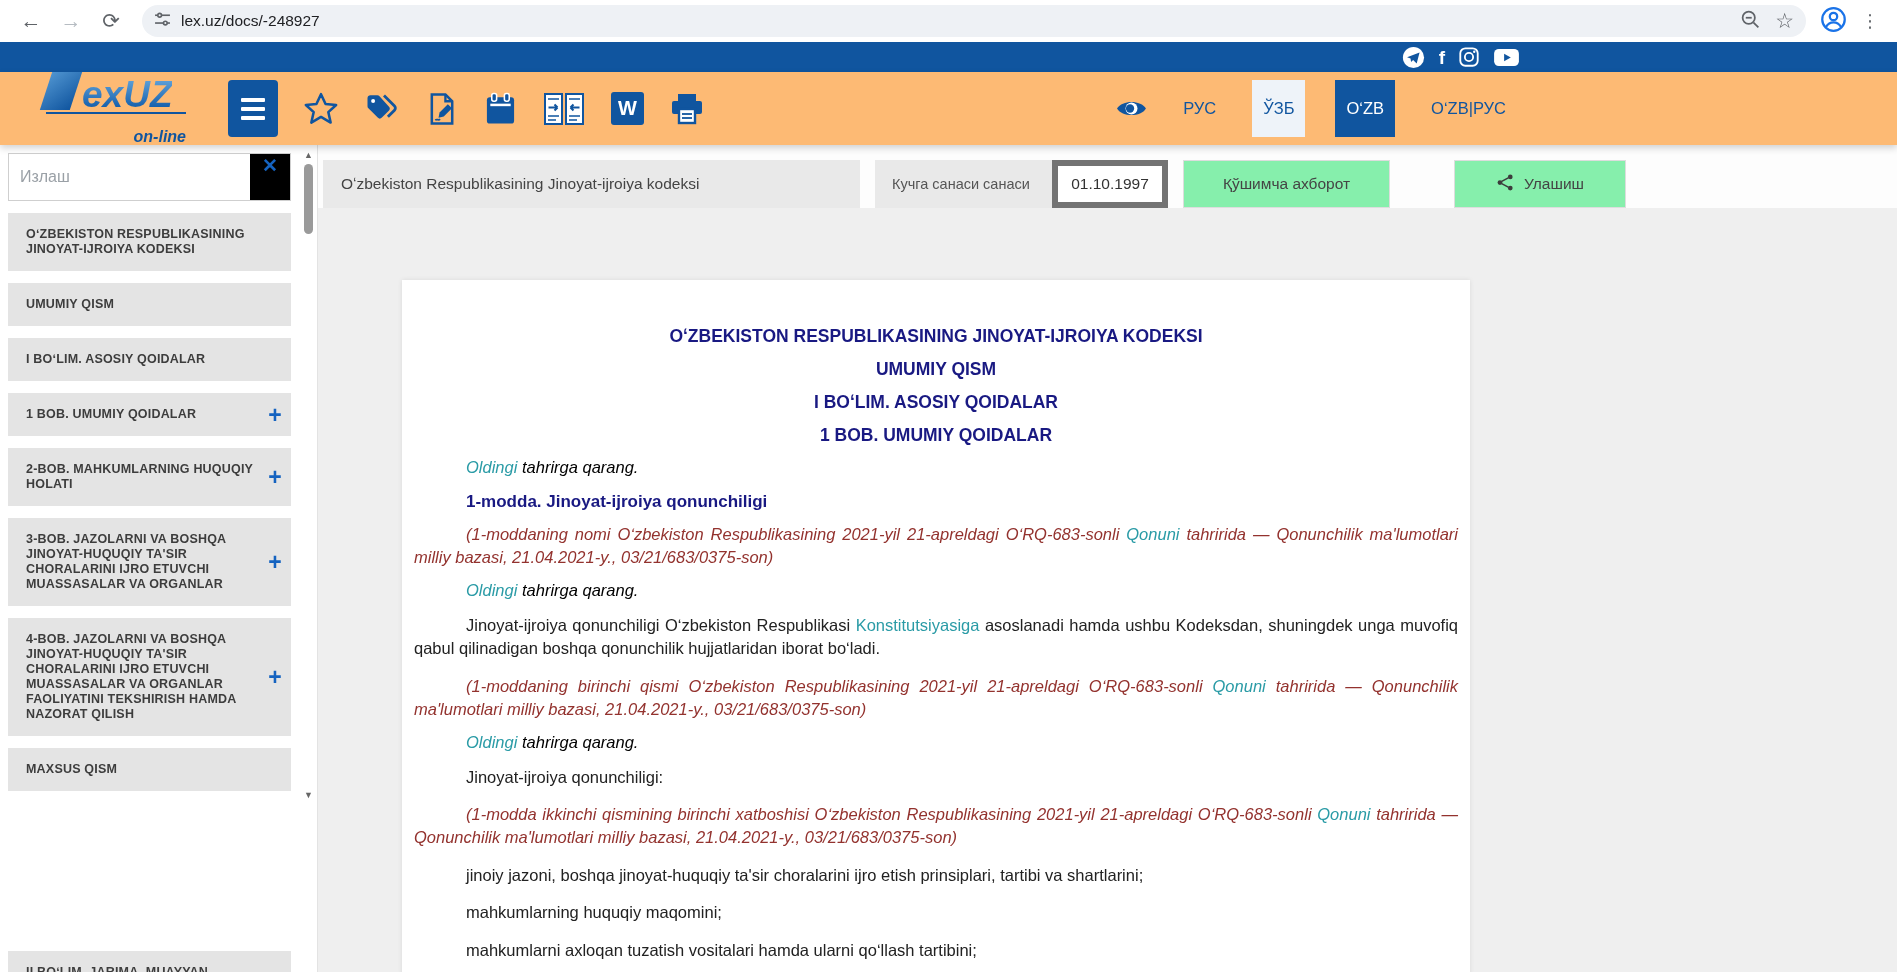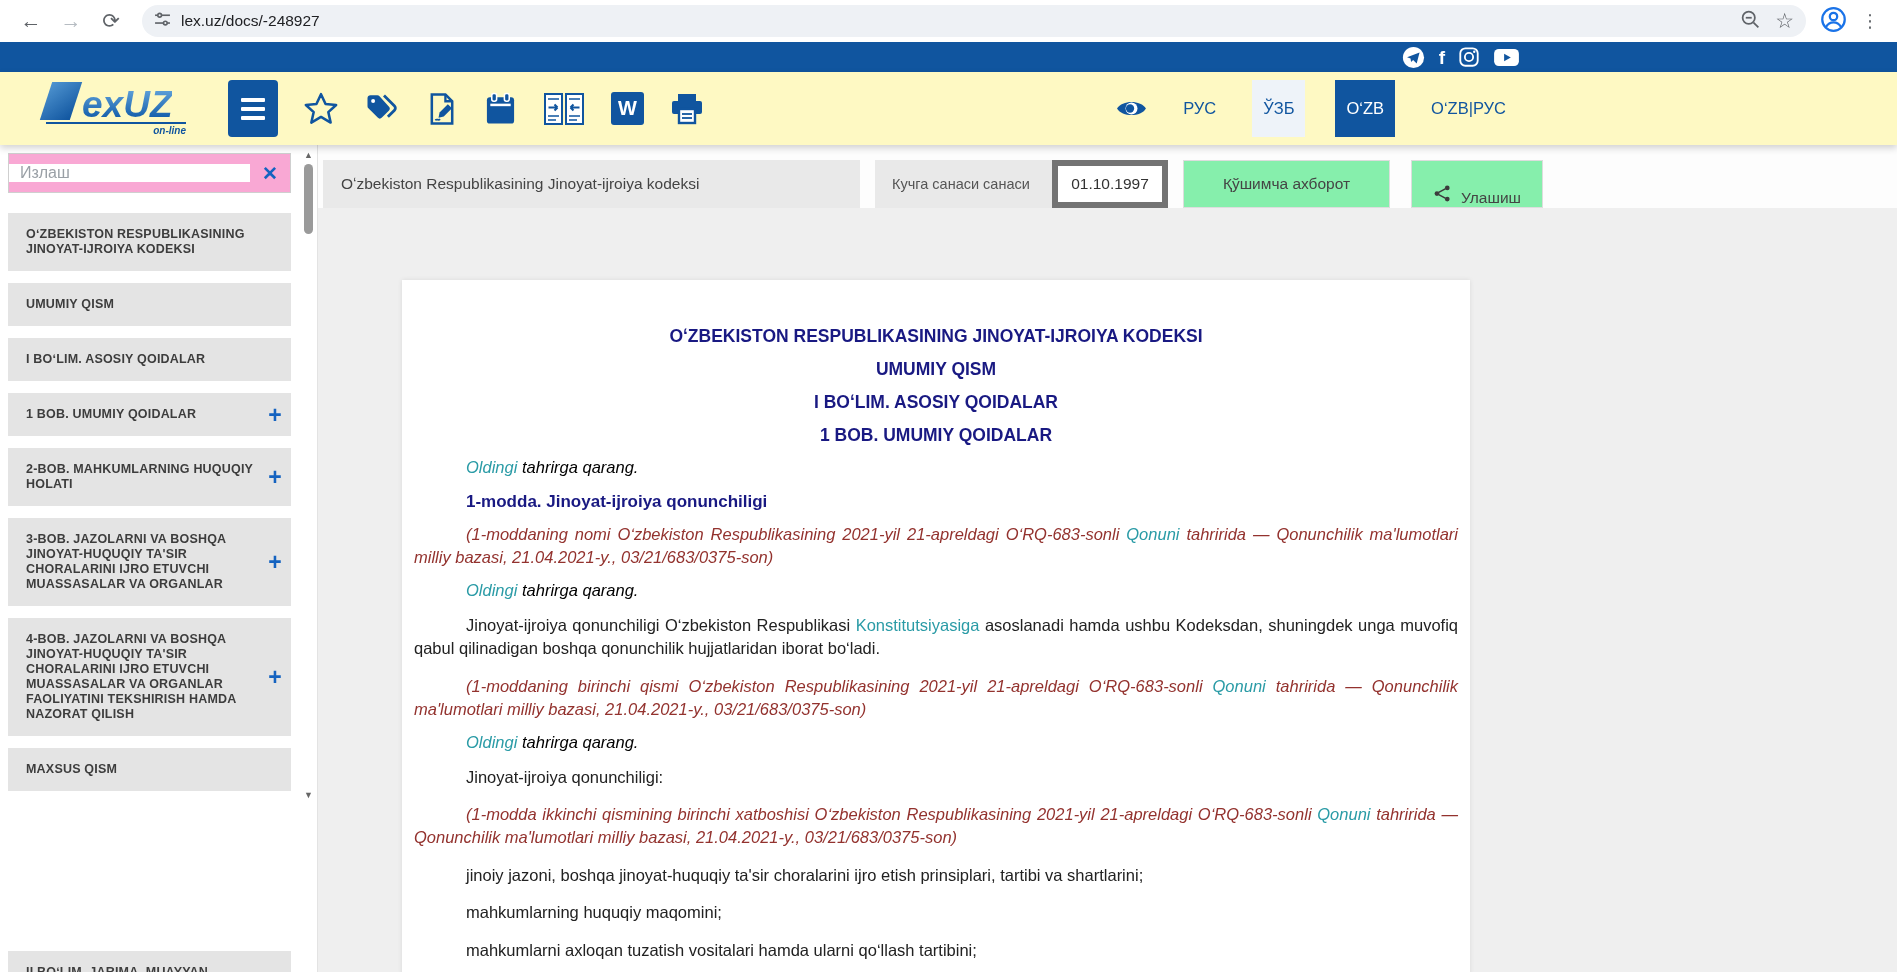--- a/index.html
+++ b/index.html
@@ -18,47 +18,47 @@
   .chrome-right { display:flex; align-items:center; gap:14px; padding-right:4px; }
   .dots { font-size:18px; color:#5f6368; letter-spacing:0; }
 
   
   .social { height:30px; background:#10559f; display:flex; align-items:center;
             justify-content:flex-end; gap:13px; padding-right:377px; }
   .soc-ic { display:flex; align-items:center; justify-content:center; }
   .fb-f { color:#fff; font-weight:800; font-size:19px; line-height:1; }
 
   
-  .toolbar { height:73px; background:#fef9c3; position:relative; z-index:6;
+  .toolbar { height:73px; background:#fdba74; position:relative; z-index:6;
              box-shadow:0 3px 7px rgba(0,0,0,.18); display:flex; align-items:center; }
   .logo { margin-left:46px; width:150px; position:relative; cursor:pointer; }
   .logo-row { display:flex; align-items:flex-end; }
   .logo-l { width:30px; height:38px; background:linear-gradient(135deg,#4f94d0,#10559f);
             transform:skewX(-18deg); margin-right:6px; }
   .logo-txt { font-size:37px; font-weight:800; font-style:italic; color:#1b6bb3; line-height:.8;
               background:linear-gradient(180deg,#5ea0d8,#0f5aa8); -webkit-background-clip:text;
               background-clip:text; -webkit-text-fill-color:transparent; }
-  .logo-sub { text-align:right; font-size:10px; font-weight:700; font-style:italic; color:#10559f;
-              border-top:2.5px solid #10559f; margin-top:2px; padding-top:1px; width:140px; }
+  .logo-sub { text-align:right; font-size:16px; font-weight:700; font-style:italic; color:#10559f;
+              border-top:2.5px solid #10559f; margin-top:2px; padding-top:14px; width:140px; }
   .tools { display:flex; align-items:center; gap:25px; margin-left:32px; height:100%; }
   .burger { width:50px; height:57px; background:#10559f; border-radius:4px; display:flex;
             flex-direction:column; justify-content:center; align-items:center; gap:5px; }
   .burger i { display:block; width:24px; height:4px; background:#fff; border-radius:1px; }
   .tbtn { display:flex; align-items:center; justify-content:center; }
   .right-tools { margin-left:auto; display:flex; align-items:center; gap:30px; margin-right:385px; height:100%; }
   .lang { font-size:16.5px; color:#10559f; display:flex; align-items:center; justify-content:center;
           height:57px; padding:0 6px; }
   .lang.box-light { background:#eef3f9; padding:0 11px; }
   .lang.box-active { background:#10559f; color:#fff; padding:0 11px; }
 
   
   .sidebar { position:absolute; left:0; top:145px; width:318px; bottom:0; background:#fff;
              border-right:1px solid #e3e3e3; overflow:hidden; }
-  .search-wrap { position:absolute; left:8px; top:8px; width:283px; height:40px;
-                 border:1px solid #cfcfcf; background:#f9a8d4; display:flex; align-items:center; }
+  .search-wrap { position:absolute; left:8px; top:8px; width:283px; height:48px;
+                 border:1px solid #cfcfcf; background:#000000; display:flex; }
   .search-wrap input { border:0; outline:0; flex:1; font-size:16px; padding-left:11px;
                        color:#333; font-family:"Liberation Sans",sans-serif; }
   .search-wrap input::placeholder { color:#9aa0a6; }
   .search-clear { color:#1563c0; font-weight:800; font-size:19px; padding:0 12px; cursor:pointer; }
   .side-items { position:absolute; left:8px; top:68px; width:283px; }
   .side-item { position:relative; background:#e4e4e4; color:#3d3d3d; font-size:12.5px;
                font-weight:700; line-height:15px; padding:14px 32px 14px 18px; margin-bottom:12px;
                letter-spacing:.2px; cursor:pointer; }
   .side-item .plus { position:absolute; right:9px; top:50%; transform:translateY(-50%);
                      color:#1563c0; font-size:23px; font-weight:700; }
@@ -74,21 +74,21 @@
   .hdr-box { position:absolute; top:15px; height:48px; font-size:15.5px; color:#444;
              display:flex; align-items:center; }
   .doc-title-box { left:5px; width:537px; background:#e9e9e9; padding-left:18px; }
   .date-unit { left:557px; }
   .date-label { width:177px; height:48px; background:#e9e9e9; color:#555; font-size:14.5px;
                 line-height:18px; display:flex; align-items:center; padding-left:17px; }
   .date-value { width:116px; height:48px; background:#fff; border:6px solid #737373; color:#333;
                 display:flex; align-items:center; justify-content:center; font-size:15.5px; }
   .btn-box { background:#86efac; border:1px solid #ddd; justify-content:center; cursor:pointer; gap:9px; }
   .extra-btn { left:865px; width:207px; }
-  .share-btn { left:1093px; width:132px;align-items:flex-end; }
+  .share-btn { left:1136px; width:172px; }
 
   
   .page { position:absolute; left:84px; top:135px; width:1068px; bottom:-4px; background:#fff;
           box-shadow:0 0 5px rgba(0,0,0,.09); padding:46px 12px 0 12px; overflow:hidden; }
   .blk-heading { text-align:center; font-weight:700; font-size:17.5px; color:#191982; margin:0 0 12px; }
   .blk-article { font-weight:700; font-size:17px; color:#191982; margin:15px 0 10px; text-indent:52px; }
   .blk-see  { font-style:italic; font-size:16.5px; margin:9px 0; text-indent:52px; }
   .blk-note { font-style:italic; font-size:16.5px; color:#93322e; text-align:justify;
               text-indent:52px; margin:11px 0; line-height:1.42; }
   .blk-para { font-size:16.5px; color:#222; text-align:justify; text-indent:52px;

